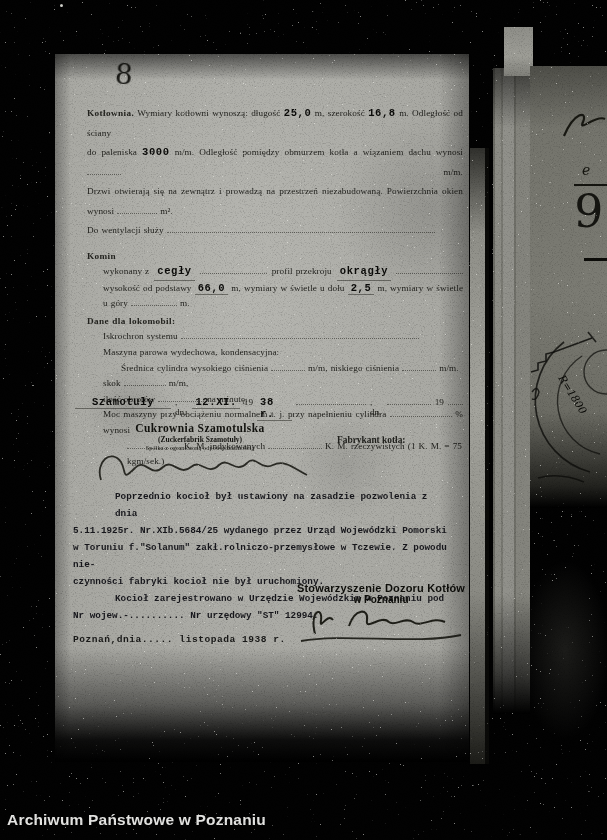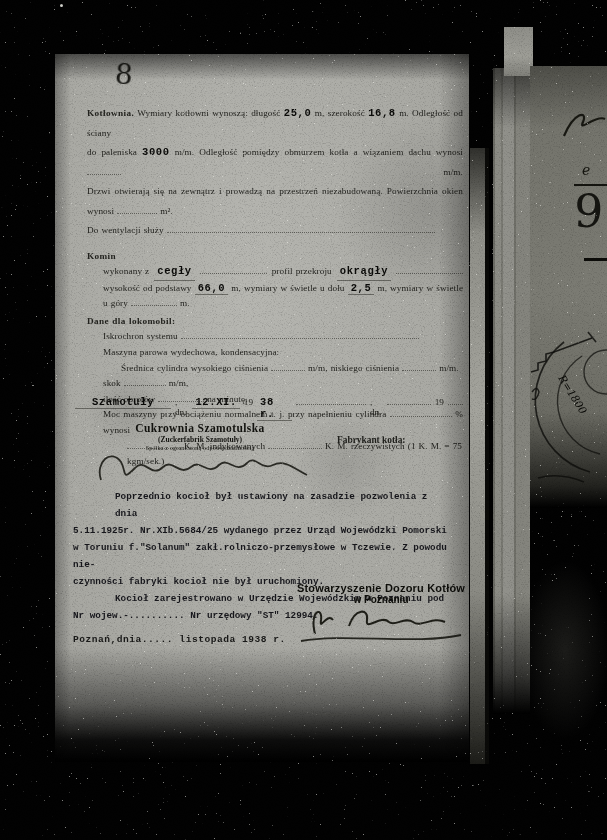--- a/index.html
+++ b/index.html
@@ -278,20 +278,21 @@
       <circle cx="76" cy="92" r="22" stroke="#0d0d0a" stroke-width="1.4" fill="none" opacity=".7"></circle>
       <path d="M2 112 q5 -7 7 0 q-2 9 -7 7" stroke="#0d0d0a" stroke-width="1.4" fill="none" opacity=".8"></path>
       <path d="M8 198 C 26 193, 42 197, 54 202" stroke="#0d0d0a" stroke-width="1.6" fill="none" opacity=".8"></path>
       <text x="28" y="98" transform="rotate(58 28 98)" font-family="DejaVu Serif, serif" font-style="italic" font-size="10.5" fill="#0a0a07">R=1800</text>
     </svg>
   </div>
 
   <div class="blob"></div>
   <div class="speck"></div>
 
+  <div class="watermark">Archiwum Państwowe w Poznaniu</div>
 
   <svg class="noise" width="607" height="840">
     <filter id="dust" x="0" y="0" width="100%" height="100%">
       <feTurbulence type="fractalNoise" baseFrequency="0.55" numOctaves="2" seed="7" stitchTiles="stitch"></feTurbulence>
       <feColorMatrix type="matrix" values="0 0 0 0 1  0 0 0 0 1  0 0 0 0 0.95  0 0 0 16 -12.6"></feColorMatrix>
     </filter>
     <filter id="grain" x="0" y="0" width="100%" height="100%">
       <feTurbulence type="fractalNoise" baseFrequency="0.9" numOctaves="2" seed="11" stitchTiles="stitch"></feTurbulence>
       <feColorMatrix type="matrix" values="0 0 0 0 0  0 0 0 0 0  0 0 0 0 0  0 0 0 2.2 -1.15"></feColorMatrix>
     </filter>

